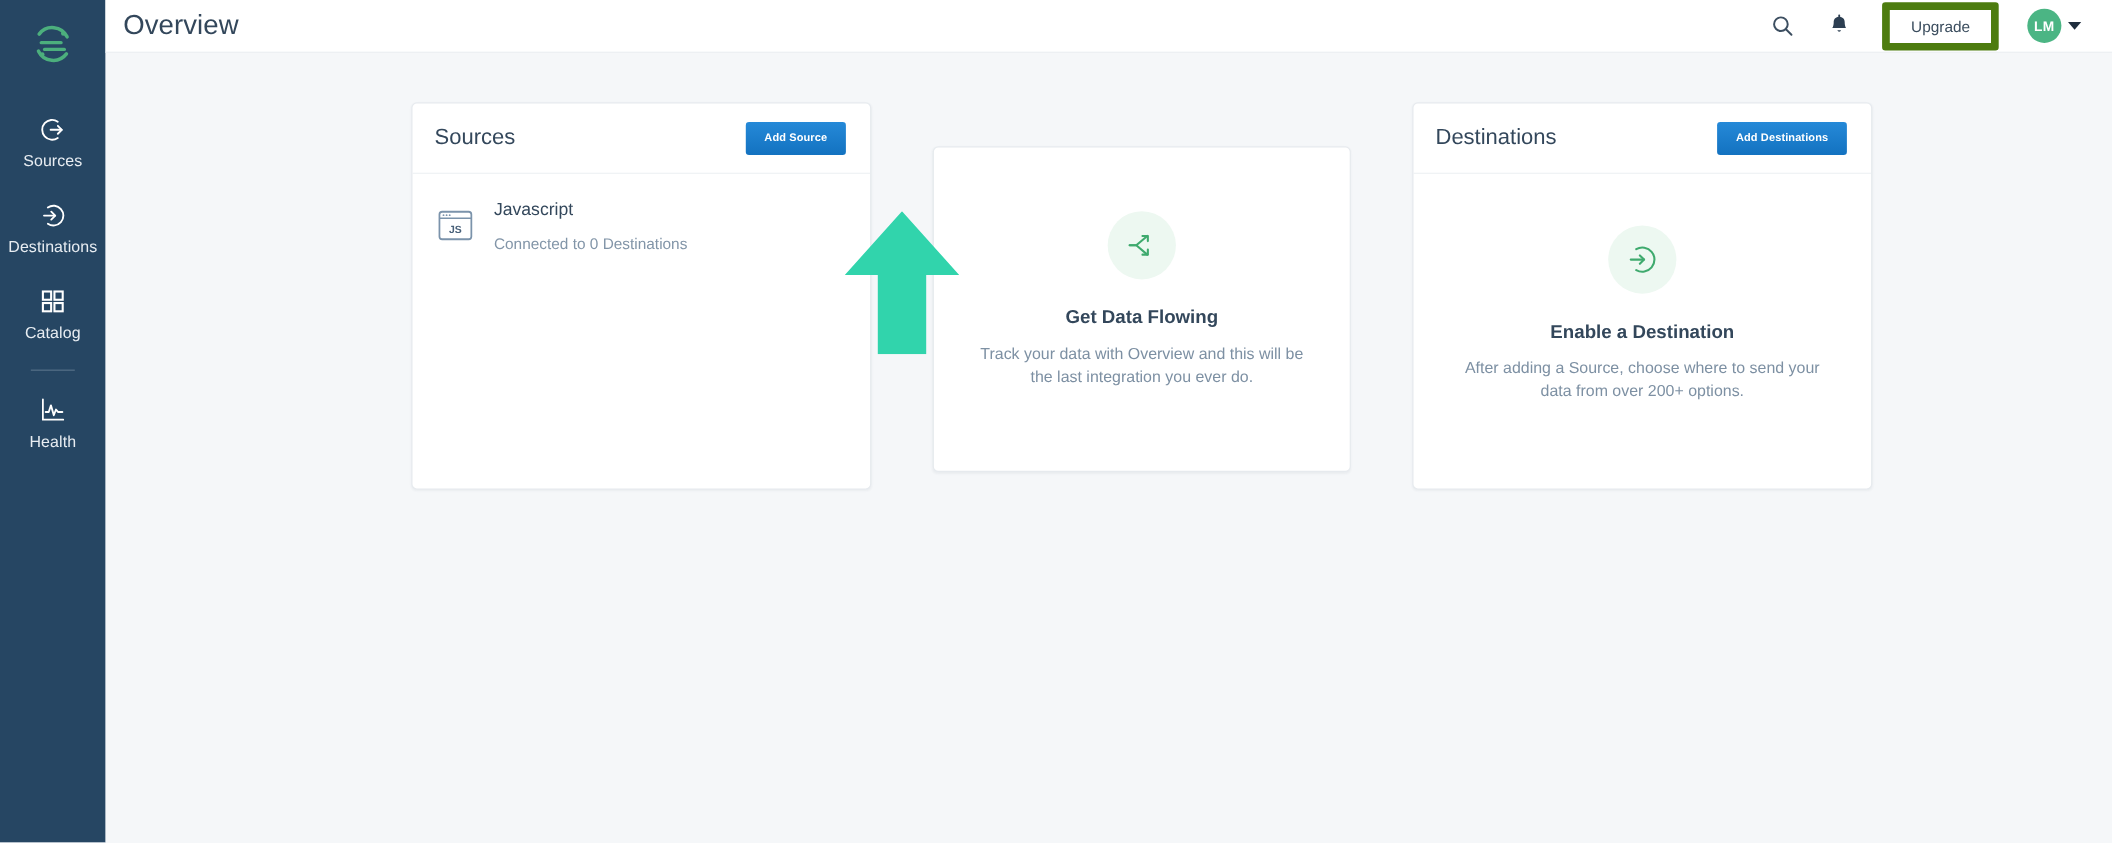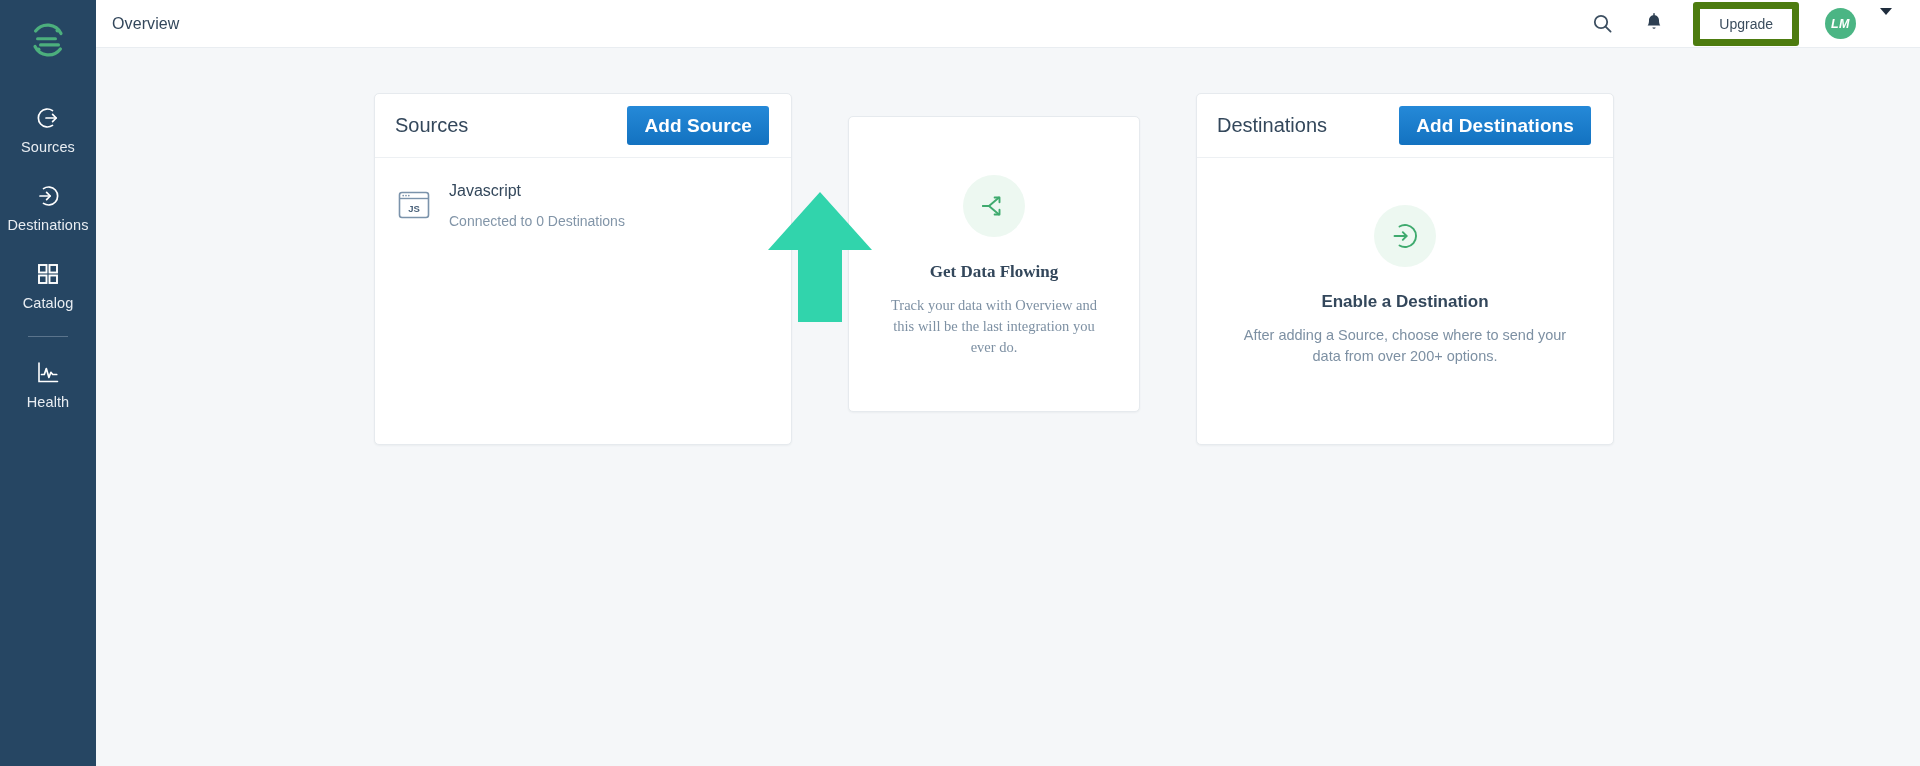--- a/index.html
+++ b/index.html
@@ -92,21 +92,21 @@
     height: 48px;
     min-height: 48px;
     background: #ffffff;
     border-bottom: 1px solid #e9edf1;
     display: flex;
     align-items: center;
     padding: 0 28px 0 16px;
   }
 
   .page-title {
-    font-size: 16px;
+    font-size: 25px;
     color: #33475b;
     font-weight: 400;
     letter-spacing: .1px;
   }
 
   .topbar-right {
     margin-left: auto;
     display: flex;
     align-items: center;
     gap: 26px;
@@ -128,23 +128,23 @@
     font-size: 14px;
     padding: 8px 19px;
     background: #fff;
     cursor: pointer;
     line-height: 1;
     font-family: inherit;
   }
 
   .avatar-wrap {
     display: flex;
-    gap: 24px;
-    cursor: pointer;
-    font-style: italic;
+    align-items: center;
+    gap: 6px;
+    cursor: pointer;
   }
 
   .avatar {
     width: 31px;
     height: 31px;
     border-radius: 50%;
     background: #4bb584;
     color: #ffffff;
     font-size: 12.5px;
     font-weight: 700;
@@ -176,42 +176,42 @@
   }
 
   .card {
     background: #ffffff;
     border: 1px solid #e6eaee;
     border-radius: 5px;
     box-shadow: 0 1px 2px rgba(40,60,80,.05);
   }
 
   .card-sources     { width: 418px; height: 352px; }
-  .card-middle      { width: 292px; height: 296px; margin-top: 23px; font-family: Liberation Serif, serif; }
+  .card-middle      { width: 380px; height: 296px; margin-top: 40px; }
   .card-destinations{ width: 418px; height: 352px; }
 
   .card-head {
     height: 64px;
     display: flex;
     align-items: center;
     justify-content: space-between;
     padding: 0 22px 0 20px;
     border-bottom: 1px solid #edf0f3;
   }
 
   .card-head-title {
     font-size: 20px;
     color: #33475b;
     font-weight: 400;
   }
 
   .primary-btn {
     background: linear-gradient(180deg, #2589d8 0%, #1372c0 100%);
     color: #ffffff;
-    font-size: 19px;
+    font-size: 10px;
     font-weight: 700;
     border: none;
     border-radius: 3px;
     padding: 10px 17px;
     cursor: pointer;
     line-height: 1;
     font-family: inherit;
     letter-spacing: .1px;
   }
 

